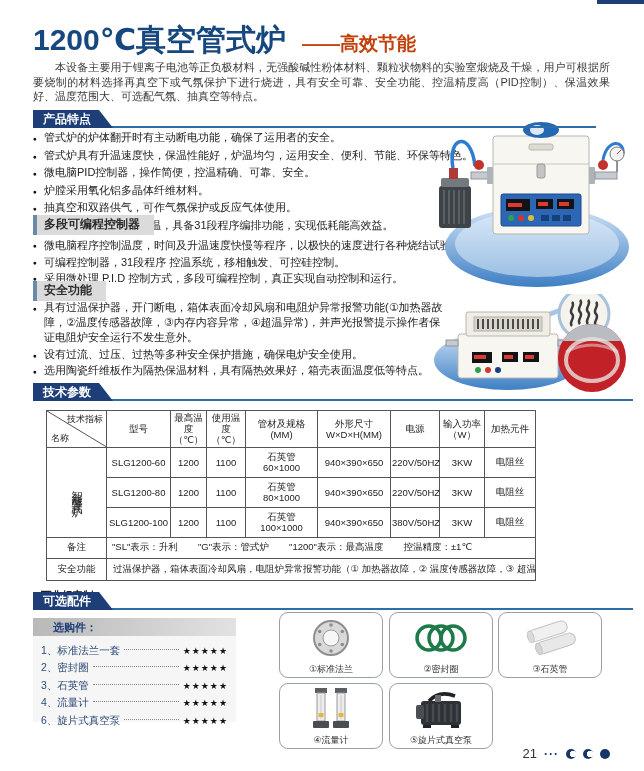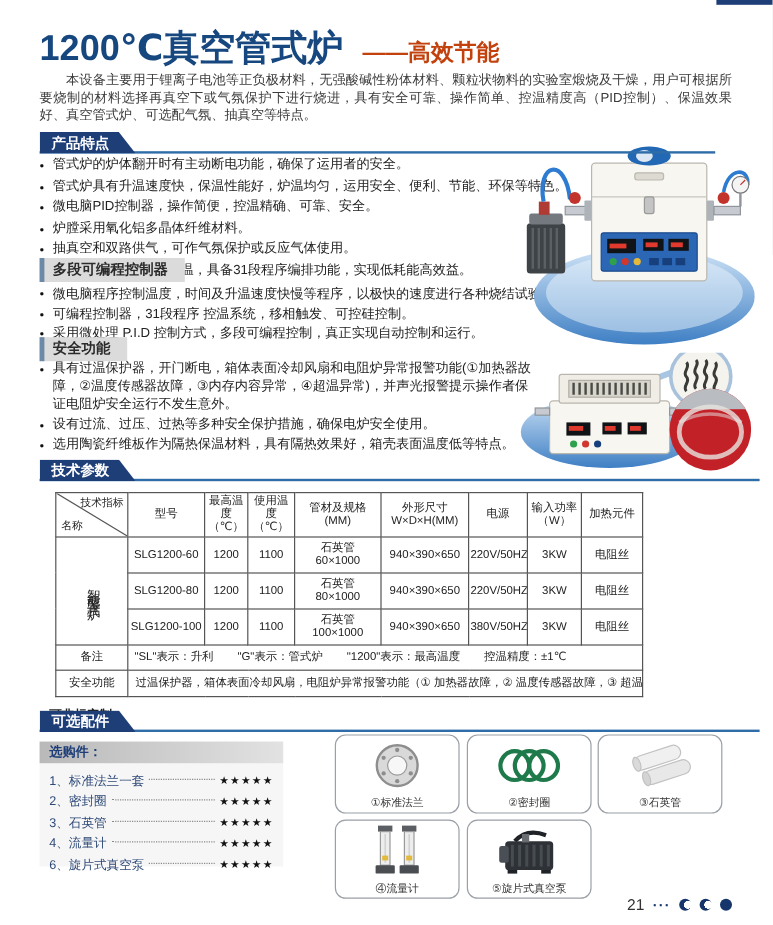--- a/index.html
+++ b/index.html
@@ -67,34 +67,34 @@
   .vlabel { writing-mode:vertical-rl; text-orientation:upright; letter-spacing:3px; font-size:11px; margin:0 auto; }
   .remark-cell { text-align:left !important; }
   .remark-flex { display:flex; gap:20px; padding-left:4px; white-space:nowrap; }
   .safety-cell { text-align:left !important; padding-left:6px !important; white-space:nowrap; }
 
   .custom-note { position:absolute; left:33px; top:589px; font-size:10.5px; font-weight:bold; color:#222; }
   .custom-note::before { content:"●"; font-size:6.5px; vertical-align:2px; margin-right:4px; }
 
   
   .options-box { position:absolute; left:33px; top:618px; width:203px; height:104px; background:#F6F6F6; }
-  .options-head { height:18px; line-height:18px; background:linear-gradient(to right,#B9B9B9,#E2E2E2); color:#1E3E78; font-weight:bold; font-size:11px; padding-left:8px; }
+  .options-head { height:18px; line-height:18px; background:linear-gradient(to right,#B9B9B9,#E2E2E2); color:#1E3E78; font-weight:bold; font-size:11px; padding-left:20px; }
   .options-list { padding:6px 8px 0 8px; }
   .option-item { display:flex; align-items:center; font-size:10.5px; color:#2E4A78; height:17.5px; }
   .option-label { white-space:nowrap; }
   .option-leader { flex:1; border-bottom:1px dotted #8a8a8a; margin:0 4px 3px 4px; }
   .option-stars { font-size:9px; color:#111; letter-spacing:1px; white-space:nowrap; }
 
   
   .card { position:absolute; width:104px; height:66px; background:#fff; border:1px solid #9AA0A6; border-radius:9px;
           display:flex; flex-direction:column; align-items:center; justify-content:flex-end; overflow:hidden; }
   .card .img { flex:1; display:flex; align-items:center; justify-content:center; width:100%; }
   .card .cap { font-size:9px; color:#333; line-height:12px; margin-bottom:2px; }
   .card1 { left:279px; top:612px;align-items:center; } .card2 { left:389px; top:612px; } .card3 { left:498px; top:612px; }
-  .card4 { left:279px; top:683px;font-family:Liberation Serif, serif; } .card5 { left:389px; top:683px; }
+  .card4 { left:279px; top:683px; } .card5 { left:389px; top:683px; }
 
   
   .illus1 { position:absolute; left:437px; top:120px; width:192px; height:172px; }
   .illus2 { position:absolute; left:428px; top:294px; width:198px; height:100px; }
 
   
   .footer { position:absolute; right:34px; top:746px; display:flex; align-items:center; gap:7px; }
   .pg-num { font-size:13px; color:#333; }
   .pg-dots { font-size:12px; font-weight:bold; color:#16366B; letter-spacing:1px; }
   .pg-c { width:10px; height:10px; border-radius:50%; display:inline-block; }
@@ -104,21 +104,21 @@
 </head>
 <body>
 
 <div class="page">
   <div class="corner-strip"></div>
 
   <div class="title-row">
     <span class="title">1200℃真空管式炉</span><span class="subtitle">——高效节能</span>
   </div>
 
-  <p class="intro">本设备主要用于锂离子电池等正负极材料，无强酸碱性粉体材料、颗粒状物料的实验室煅烧及干燥，用户可根据所要烧制的材料选择再真空下或气氛保护下进行烧进，具有安全可靠、操作简单、控温精度高（PID控制）、保温效果好、真空管式炉、可选配气氛、抽真空等特点。</p>
+  <p class="intro">本设备主要用于锂离子电池等正负极材料，无强酸碱性粉体材料、颗粒状物料的实验室煅烧及干燥，用户可根据所要烧制的材料选择再真空下或气氛保护下进行烧进，具有安全可靠、安全功能、控温精度高（PID控制）、保温效果好、温度范围大、可选配气氛、抽真空等特点。</p>
 
   <div class="ribbon ribbon-features">产品特点</div>
   <div class="rule rule-features"></div>
   <ul class="blist list-features">
     <li>管式炉的炉体翻开时有主动断电功能，确保了运用者的安全。</li>
     <li>管式炉具有升温速度快，保温性能好，炉温均匀，运用安全、便利、节能、环保等特色。</li>
     <li>微电脑PID控制器，操作简便，控温精确、可靠、安全。</li>
     <li>炉膛采用氧化铝多晶体纤维材料。</li>
     <li>抽真空和双路供气，可作气氛保护或反应气体使用。</li>
     <li>管式炉采用智能PID控温，具备31段程序编排功能，实现低耗能高效益。</li>

